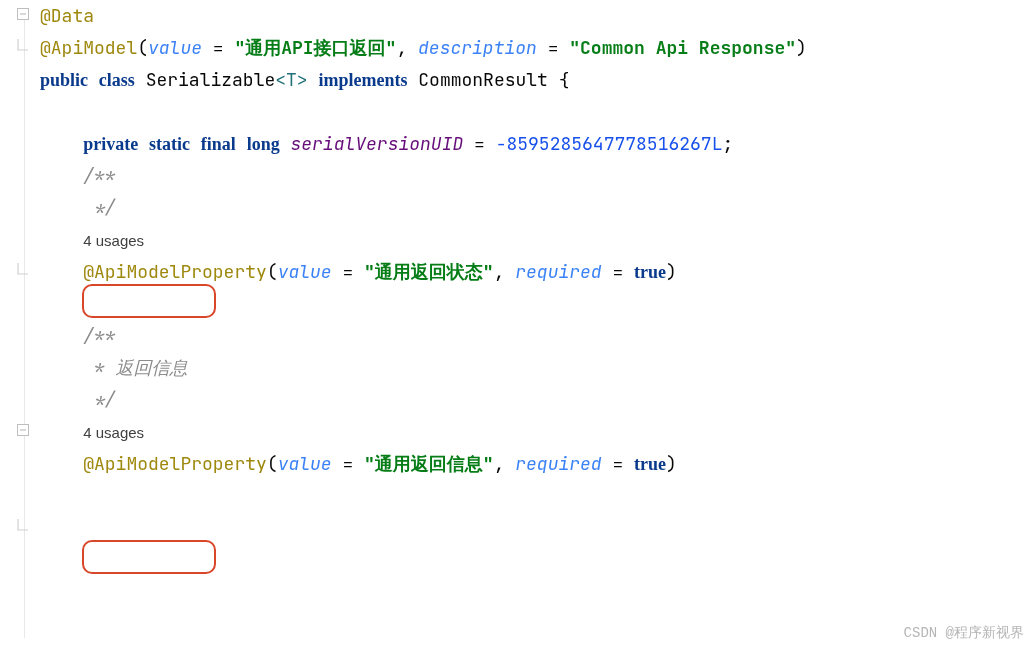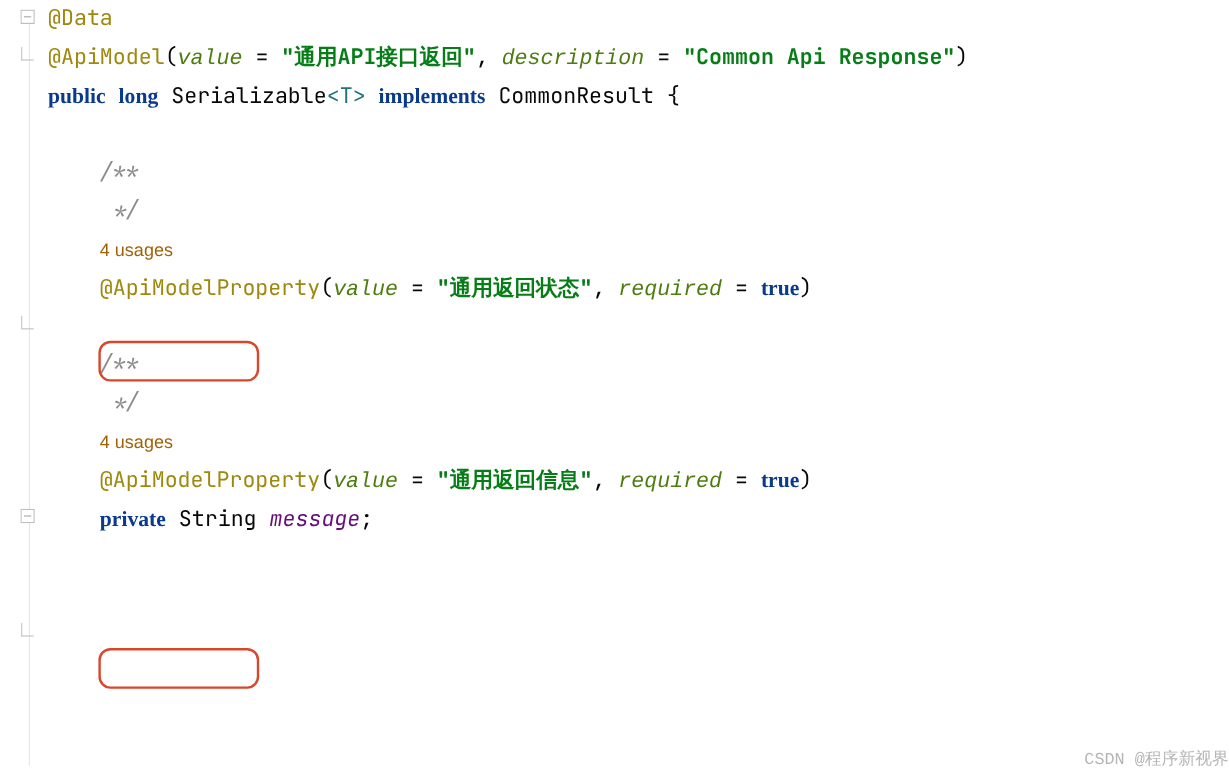--- a/index.html
+++ b/index.html
@@ -32,29 +32,29 @@
     white-space: pre;
   }
   .code-area {
     flex: 1;
     padding-top: 0px;
     position: relative;
   }
   .code-area .line { padding-left: 6px; }
   .tok-ann   { color: #9E880D; }        
   .tok-kw    { color: #0A3A8C; font-weight: 600; font-family: Liberation Serif, serif; } 
-  .tok-kita  { color: #4d7c0f; font-style: italic; font-weight: 400; font-family: Liberation Mono, monospace; } 
+  .tok-kita  { color: #3b82f6; font-style: italic; font-weight: 400; } 
   .tok-id    { color: #080808; }
   .tok-gen   { color: #207178; }        
   .tok-str   { color: #067D17; font-weight: 600; }
   .tok-num   { color: #1750EB; }
   .tok-field { color: #660E7A; font-style: italic; }
   .tok-comm  { color: #8C8C8C; font-style: italic; }
   .usages {
-    color: #a16207;
+    color: #404040;
     font-style: normal;
     font-family: -apple-system, "Segoe UI", "Helvetica Neue", Arial, sans-serif;
     font-size: 15px;
   }
   .hl-box {
     position: absolute;
     border: 2.5px solid #D9472B;
     border-radius: 10px;
     pointer-events: none;
   }
@@ -120,39 +120,40 @@
 
   <div class="code-area">
 
     <div class="hl-box" style="top:284px;left:48px;width:130px;height:30px;"></div>
     <div class="hl-box" style="top:540px;left:48px;width:130px;height:30px;"></div>
 
     <span class="line"><span class="tok-ann">@Data</span></span>
 
     <span class="line"><span class="tok-ann">@ApiModel</span><span class="tok-id">(</span><span class="tok-kita">value</span><span class="tok-id"> = </span><span class="tok-str">"通用API接口返回"</span><span class="tok-id">, </span><span class="tok-kita">description</span><span class="tok-id"> = </span><span class="tok-str">"Common Api Response"</span><span class="tok-id">)</span></span>
 
-    <span class="line"><span class="tok-kw">public</span> <span class="tok-kw">long</span> <span class="tok-id">Serializable</span><span class="tok-gen">&lt;T&gt;</span> <span class="tok-kw">implements</span> <span class="tok-id">CommonResult</span> <span class="tok-id">{</span></span>
+    <span class="line"><span class="tok-kw">public</span> <span class="tok-kw">class</span> <span class="tok-id">Serializable</span><span class="tok-gen">&lt;T&gt;</span> <span class="tok-kw">implements</span> <span class="tok-id">CommonResult</span> <span class="tok-id">{</span></span>
 
     <span class="line"> </span>
 
+    <span class="line">    <span class="tok-kw">private</span> <span class="tok-kw">static</span> <span class="tok-kw">final</span> <span class="tok-kw">long</span> <span class="tok-field">serialVersionUID</span><span class="tok-id"> = </span><span class="tok-num">-8595285647778516267L</span><span class="tok-id">;</span></span>
 
     <span class="line">    <span class="tok-comm">/**</span></span>
     <span class="line">    <span class="tok-comm"> */</span></span>
 
     <span class="line">    <span class="usages">4 usages</span></span>
 
     <span class="line">    <span class="tok-ann">@ApiModelProperty</span><span class="tok-id">(</span><span class="tok-kita">value</span><span class="tok-id"> = </span><span class="tok-str">"通用返回状态"</span><span class="tok-id">, </span><span class="tok-kita">required</span><span class="tok-id"> = </span><span class="tok-kw">true</span><span class="tok-id">)</span></span>
 
 
     <span class="line"> </span>
 
     <span class="line">    <span class="tok-comm">/**</span></span>
+    <span class="line">    <span class="tok-comm"> * 返回信息</span></span>
     <span class="line">    <span class="tok-comm"> */</span></span>
 
     <span class="line">    <span class="usages">4 usages</span></span>
 
     <span class="line">    <span class="tok-ann">@ApiModelProperty</span><span class="tok-id">(</span><span class="tok-kita">value</span><span class="tok-id"> = </span><span class="tok-str">"通用返回信息"</span><span class="tok-id">, </span><span class="tok-kita">required</span><span class="tok-id"> = </span><span class="tok-kw">true</span><span class="tok-id">)</span></span>
 
-    <span class="line">    <span class="tok-kw">private</span> <span class="tok-id">String</span> <span class="tok-field">message</span><span class="tok-id">;</span></span>
   </div>
 </div>
 
 <div class="watermark">CSDN @程序新视界</div>
 
 </body></html>

